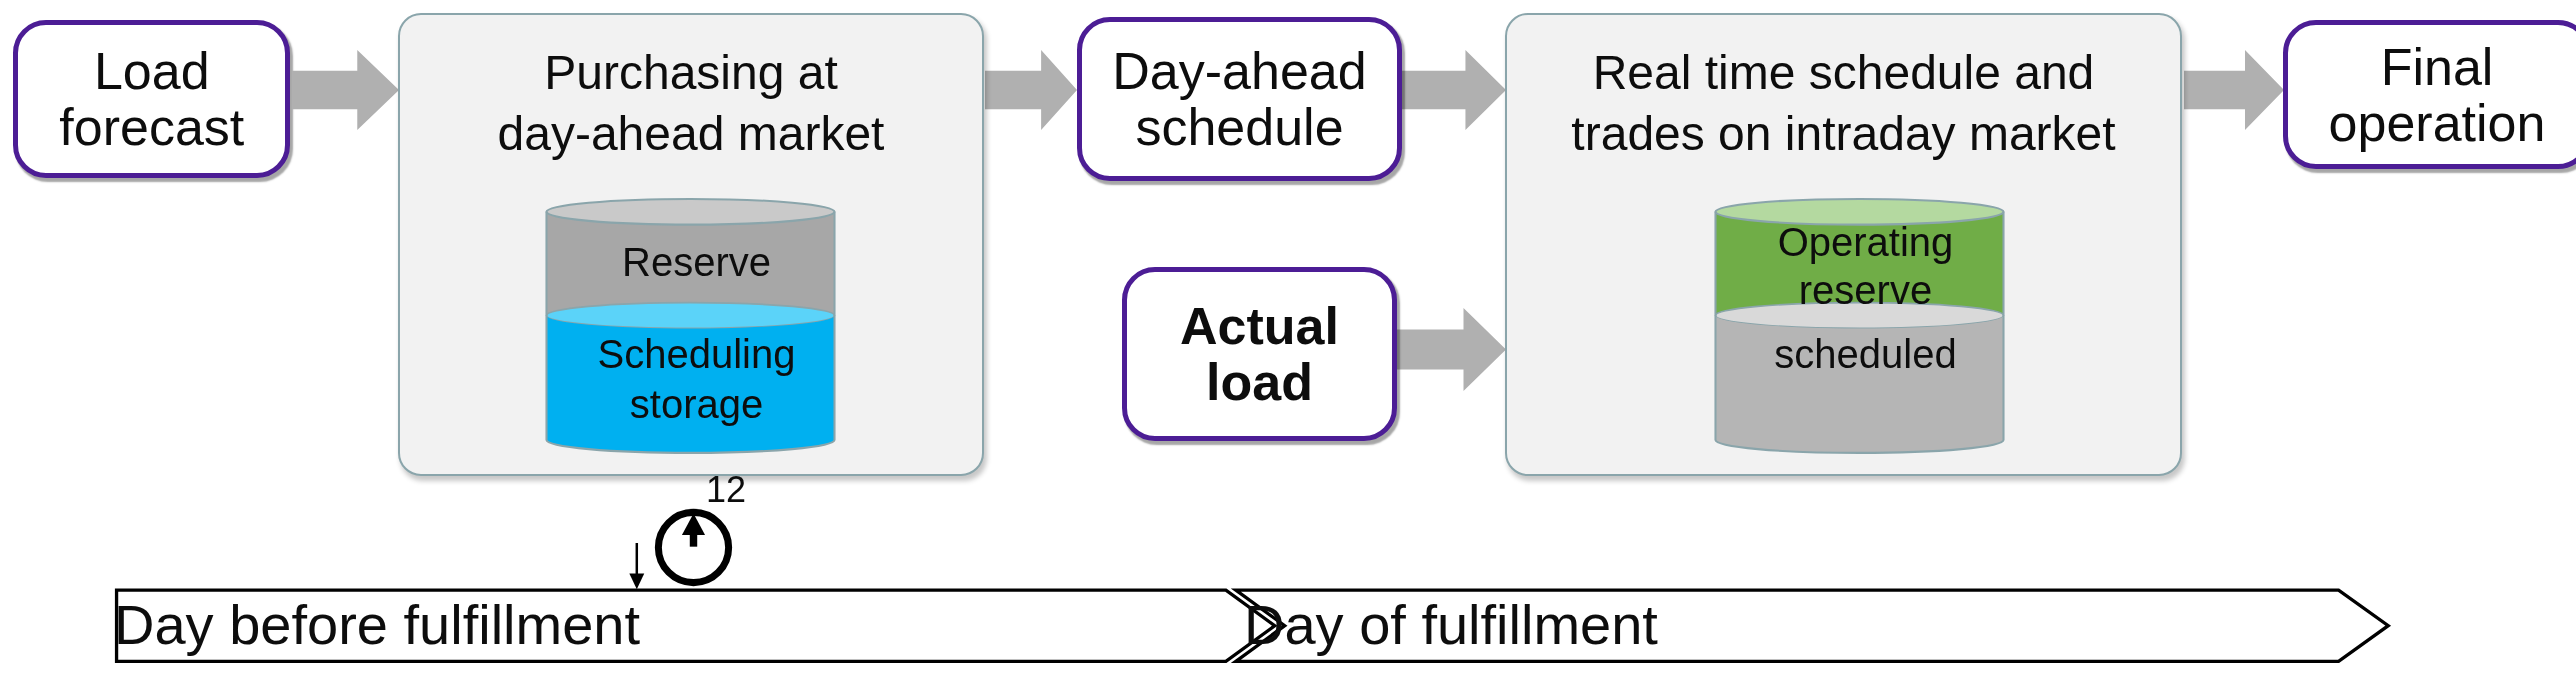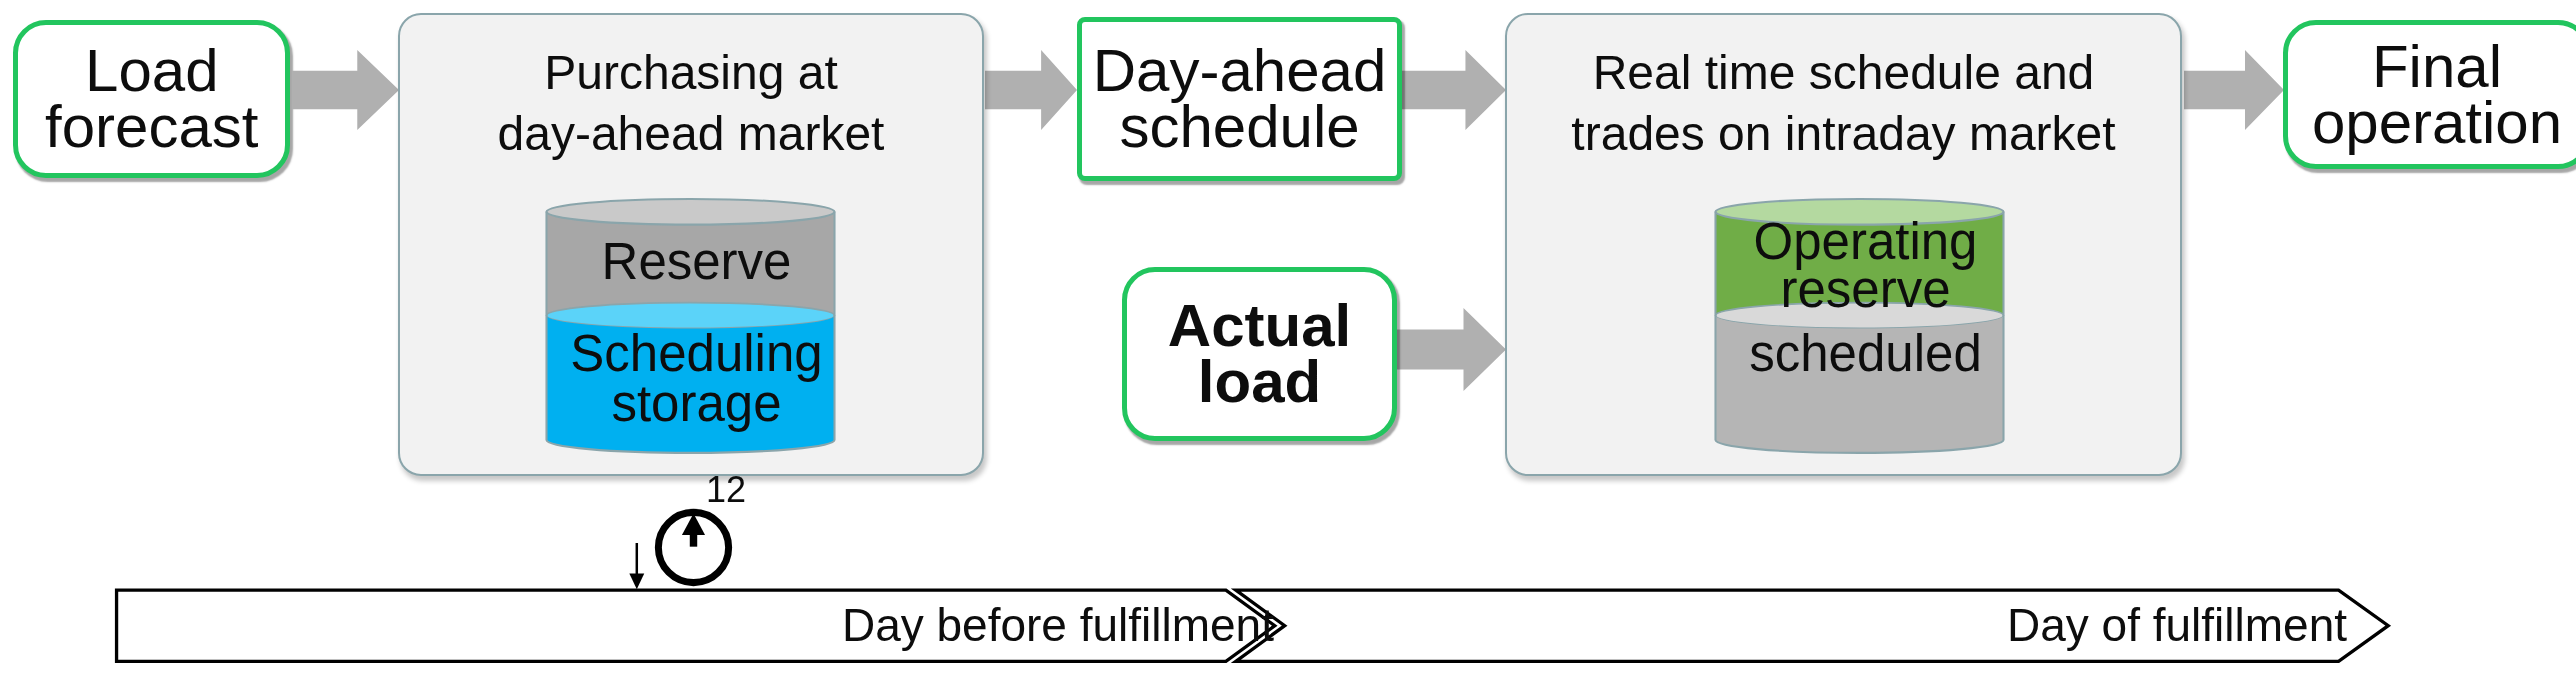--- a/index.html
+++ b/index.html
@@ -3,28 +3,28 @@
 <meta charset="utf-8">
 <style>
   html,body{margin:0;padding:0;background:#ffffff;}
   .stage{
     position:relative;width:2576px;height:682px;background:#ffffff;
     font-family:"Liberation Sans","DejaVu Sans",sans-serif;color:var(--ink,#0d0d0d);
     overflow:hidden;
   }
   
   .bbox{
-    position:absolute;background:#ffffff;border:5px solid #22c55e;border-radius:33px;
+    position:absolute;background:#ffffff;border:5px solid #4c1d95;border-radius:33px;
     display:flex;flex-direction:column;align-items:center;justify-content:center;
-    text-align:center;font-size:60px;line-height:56px;
+    text-align:center;font-size:52px;line-height:56px;
     box-shadow:2.5px 3.3px 1.7px rgba(0,0,0,0.35);
     box-sizing:border-box;
   }
   .box-load{left:13.3px;top:20px;width:277px;height:158px;}
-  .box-dayahead{left:1077px;top:16.6px;width:325px;height:164px;border-radius:8px;}
+  .box-dayahead{left:1077px;top:16.6px;width:325px;height:164px;}
   .box-actual{left:1122px;top:267px;width:275px;height:174px;font-weight:bold;}
   .box-final{left:2283px;top:20px;width:308px;height:149px;}
   
   .panel{
     position:absolute;background:var(--panel,#f2f2f2);
     border:2.5px solid var(--edge,#8aa5ab);border-radius:23px;
     box-shadow:2.5px 4.1px 5px rgba(0,0,0,0.22);box-sizing:border-box;
   }
   .panel1{left:398px;top:13.3px;width:586px;height:463px;padding-left:7px;}
   .panel2{left:1505px;top:13.3px;width:677px;height:463px;}
@@ -40,28 +40,28 @@
   .a1{left:292px;top:50px;width:107px;height:80px;}
   .a2{left:985px;top:50px;width:92px;height:80px;}
   .a3{left:1402px;top:50px;width:104px;height:80px;}
   .a4{left:2184px;top:50px;width:100px;height:80px;}
   .a5{left:1397px;top:308px;width:109px;height:83px;}
   
   .cyl{position:absolute;width:293px;height:259px;}
   .cyl1{left:544px;top:196px;}
   .cyl2{left:1713px;top:196px;}
   .cyl svg{position:absolute;left:0;top:0;}
-  .cyl .txt{position:absolute;left:12px;right:0;text-align:center;font-size:51px;}
+  .cyl .txt{position:absolute;left:12px;right:0;text-align:center;font-size:40px;}
   .c1-top{top:41px;line-height:50px;}
   .c1-bottom{top:133px;line-height:50px;}
   .c2-top{top:21.6px;line-height:48px;}
   .c2-bottom{top:134px;line-height:48px;}
   
   .tl-svg{position:absolute;left:0;top:581px;}
-  .tl-label{position:absolute;text-align:right;font-size:46px;line-height:56px;top:597px;}
+  .tl-label{position:absolute;text-align:left;font-size:56px;line-height:56px;top:597px;}
   .tl-before{left:114px;width:1160px;}
   .tl-of{left:1244px;width:1103px;}
   
   .clock-svg{position:absolute;left:653px;top:507px;}
   .clock-num{position:absolute;left:701px;top:474px;width:45px;text-align:right;font-size:36px;line-height:31.5px;}
   .drop-svg{position:absolute;left:626px;top:543px;}
 </style>
 </head>
 <body>
 

